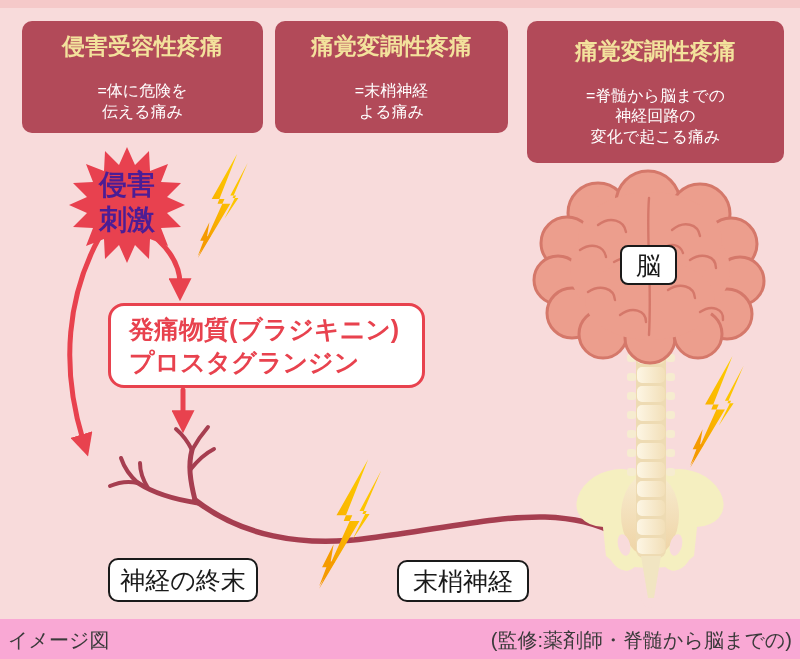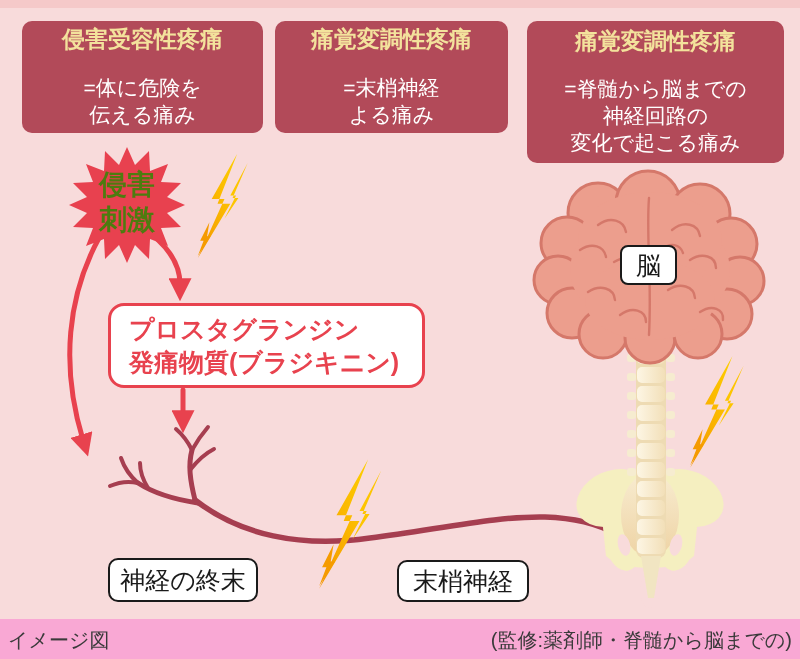--- a/index.html
+++ b/index.html
@@ -15,29 +15,29 @@
 
   
   .hdr{
     position:absolute;background:#b24a59;border-radius:10px;
     color:#ffffff;text-align:center;
     display:flex;flex-direction:column;justify-content:center;
     line-height:1.28;
     gap:20px;
   }
   .hdr-title{color:#f3e29c;font-weight:bold;font-size:23px;}
-  .hdr-body{font-size:21px;white-space:pre-line;}
+  .hdr-body{font-size:16px;white-space:pre-line;}
   .hdr1{left:22px;top:21px;width:241px;height:112px;}
   .hdr2{left:275px;top:21px;width:233px;height:112px;}
   .hdr3{left:527px;top:21px;width:257px;height:142px;}
 
   
   .starburst-label{
     position:absolute;left:93px;top:167px;width:68px;height:76px;
-    color:#4d7c0f;font-weight:bold;font-size:28px;line-height:1.25;
+    color:#4c1d95;font-weight:bold;font-size:28px;line-height:1.25;
     text-align:center;white-space:pre-line;
   }
 
   
   .mediator-box{
     position:absolute;left:108px;top:303px;width:317px;height:85px;
     background:#ffffff;border:3px solid #e8424e;border-radius:16px;
     color:#e8424e;font-weight:bold;font-size:25px;line-height:1.3;
     display:flex;flex-direction:column;justify-content:center;
     padding-left:18px;box-sizing:border-box;
@@ -223,22 +223,22 @@
     <div class="hdr-title">痛覚変調性疼痛</div>
     <div class="hdr-body">=脊髄から脳までの
 神経回路の
 変化で起こる痛み</div>
   </div>
 
   <div class="starburst-label">侵害
 刺激</div>
 
   <div class="mediator-box">
+    <div>発痛物質(ブラジキニン)</div>
     <div>プロスタグランジン</div>
-    <div>発痛物質(ブラジキニン)</div>
   </div>
 
 
   <div class="lbl lbl-peripheral">末梢神経</div>
   <div class="lbl lbl-ending">神経の終末</div>
   <div class="lbl lbl-brain">脳</div>
 
   <div class="footer">
     <span class="footer-left">イメージ図</span>
     <span class="footer-right">(監修:薬剤師・脊髄から脳までの)</span>

